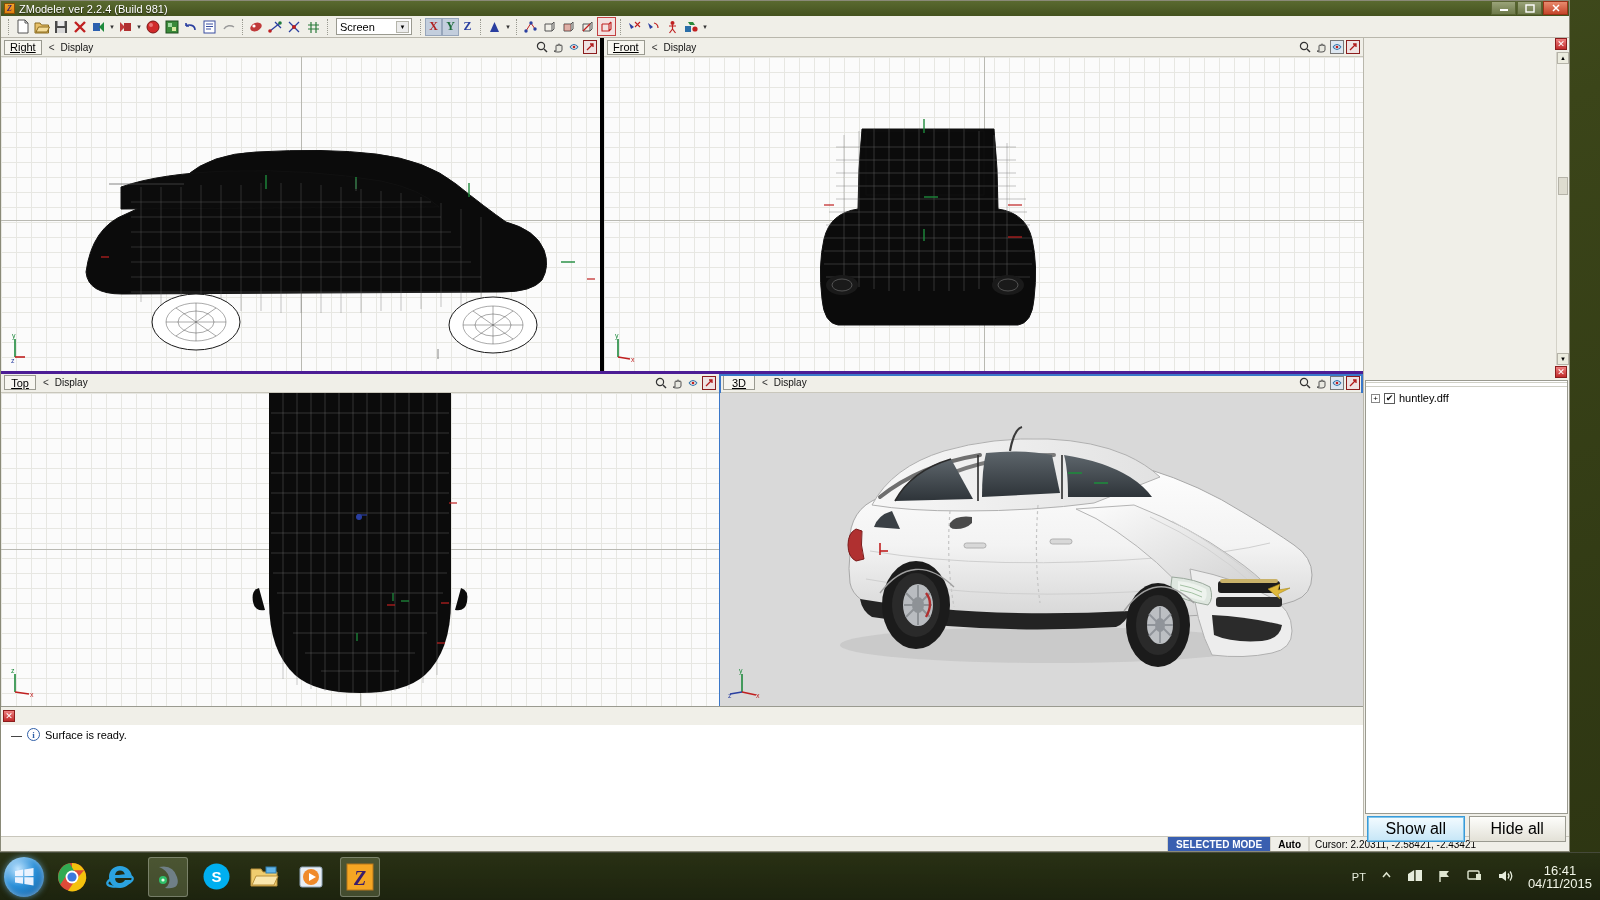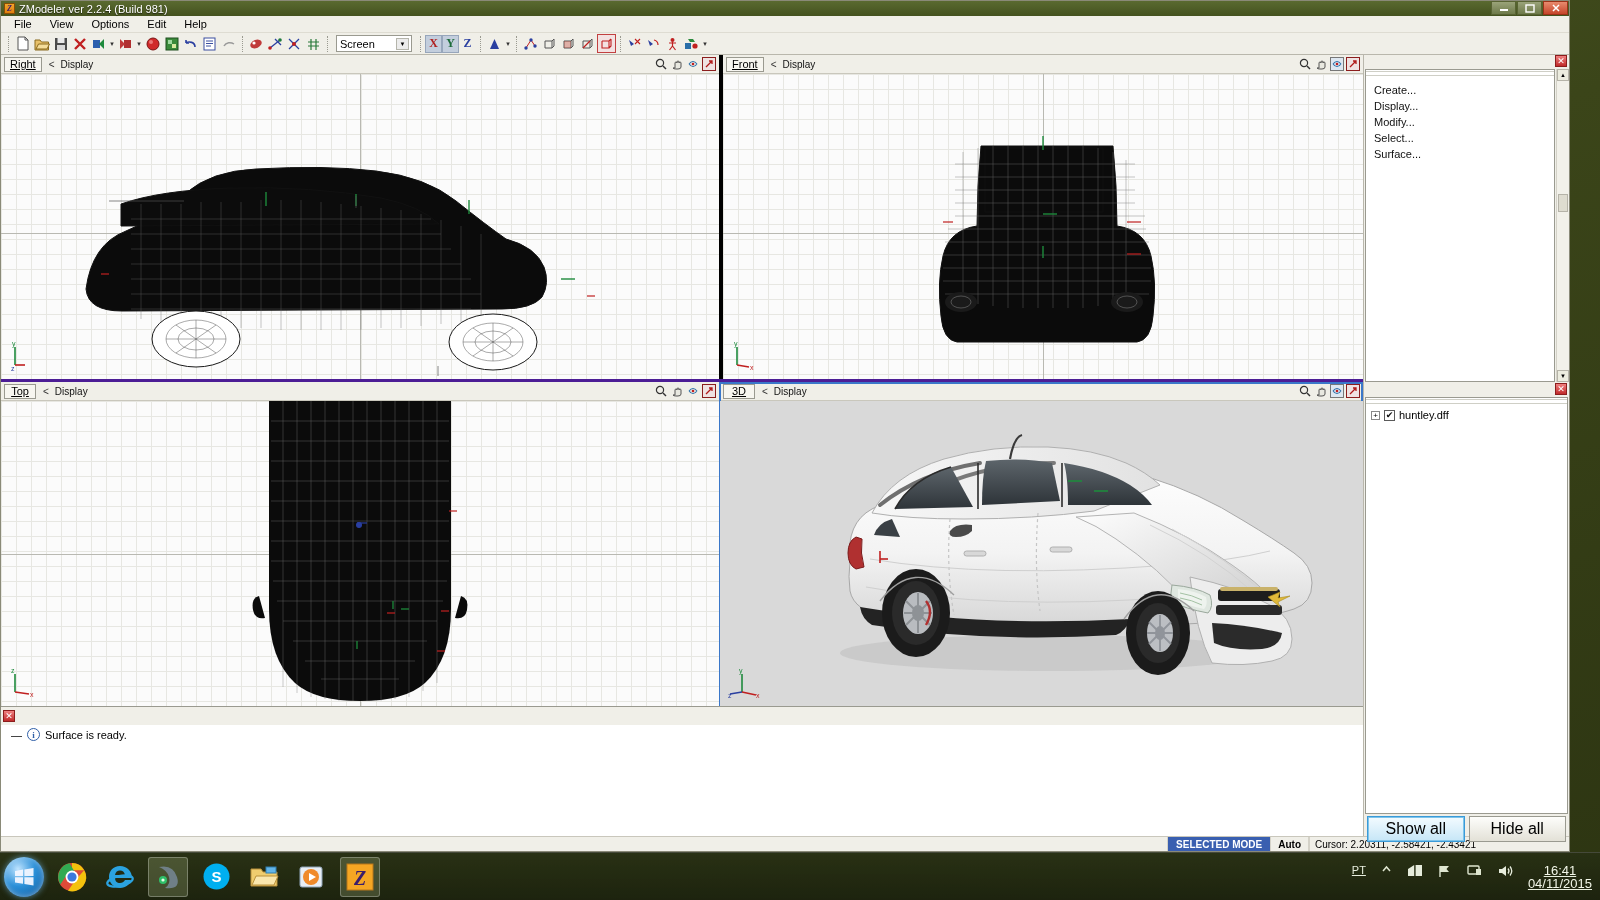--- a/index.html
+++ b/index.html
@@ -196,22 +196,22 @@
     background: radial-gradient(circle at 35% 30%, #bfe4ff 0%, #2a8fd8 45%, #0a4f93 100%);
     box-shadow: 0 0 6px rgba(120,200,255,.6), inset 0 0 6px rgba(255,255,255,.5);
     display: flex; align-items: center; justify-content: center;
   }
   .tbicon {
     width: 40px; height: 40px; margin-left: 8px;
     display: flex; align-items: center; justify-content: center;
     border-radius: 3px; position: relative;
   }
   .tbicon.running { background: rgba(200,220,160,.22); border:1px solid rgba(255,255,255,.28); }
-  .tray { margin-left: auto; display: flex; gap: 15px;
-          padding-right: 8px; color: #e8eede; text-decoration: underline; }
+  .tray { margin-left: auto; display: flex; align-items: center; gap: 15px;
+          padding-right: 8px; color: #e8eede; }
   .tray .lang { font-size: 11px; }
   .clock { text-align: center; font-size: 13px; line-height: 13px; color:#f2f6e8; min-width:54px; }
 </style>
 </head>
 <body>
 
 <div id="desktop"></div>
 
 <div id="app">
 
@@ -230,27 +230,20 @@
           </svg>
       </div>
       <div class="close">
         <svg width="10" height="9">
             <path d="M2 1 L8 7 M8 1 L2 7" stroke="#fff" stroke-width="1.5" fill="none"></path>
           </svg>
       </div>
     </div>
   </div>
 
-  <div id="menubar">
-    <div class="mi">File</div>
-    <div class="mi">View</div>
-    <div class="mi">Options</div>
-    <div class="mi">Edit</div>
-    <div class="mi">Help</div>
-  </div>
 
   <div id="toolbar">
     <div class="tsep"></div>
     <div class="tbtn">
       <svg width="14" height="15">
           <path d="M2 1 h7 l3 3 v10 h-10 z" fill="#fff" stroke="#555" stroke-width="1"></path>
           <path d="M9 1 v3 h3" fill="none" stroke="#555"></path>
         </svg>
     </div>
     <div class="tbtn">
@@ -414,21 +407,21 @@
     </div>
     <div class="tarrow">▾</div>
   </div>
 
   <div id="work">
 
     <div id="viewports">
 
       <div class="vprow">
 
-        <div class="vp" style="width:718px">
+        <div class="vp" style="width:599px">
           <div class="vphead">
             <div class="vpname">Right</div>
             <div class="vpchev">&lt;</div>
             <div class="vpdisp">Display</div>
             <div class="spacer"></div>
             <div class="vpicons">
               <div class="vpicon">
                 <svg width="12" height="12">
                     <circle cx="5" cy="5" r="3.6" fill="none" stroke="#333" stroke-width="1.2"></circle>
                     <path d="M8 8 L11 11" stroke="#333" stroke-width="1.4"></path>
@@ -821,30 +814,20 @@
           </div>
         </div>
       </div>
     </div>
 
     <div id="rightpanel">
 
       <div id="rp-top">
         <div class="rp-hdrbar">
           <div class="closebox">✕</div>
-        </div>
-        <div style="flex:1;background:#fff;border:1px solid #9a9a90;margin:0 14px 1px 1px;">
-          <div class="rp-grip"></div>
-          <div class="cmdlist">
-            <div class="cmditem">Create...</div>
-            <div class="cmditem">Display...</div>
-            <div class="cmditem">Modify...</div>
-            <div class="cmditem">Select...</div>
-            <div class="cmditem">Surface...</div>
-          </div>
         </div>
         <div id="rp-scroll">
           <div class="sbtn">▲</div>
           <div class="thumb"></div>
           <div class="sbtn" style="position:absolute;bottom:0">▼</div>
         </div>
       </div>
 
       <div id="rp-bot">
         <div class="rp-hdrbar">

